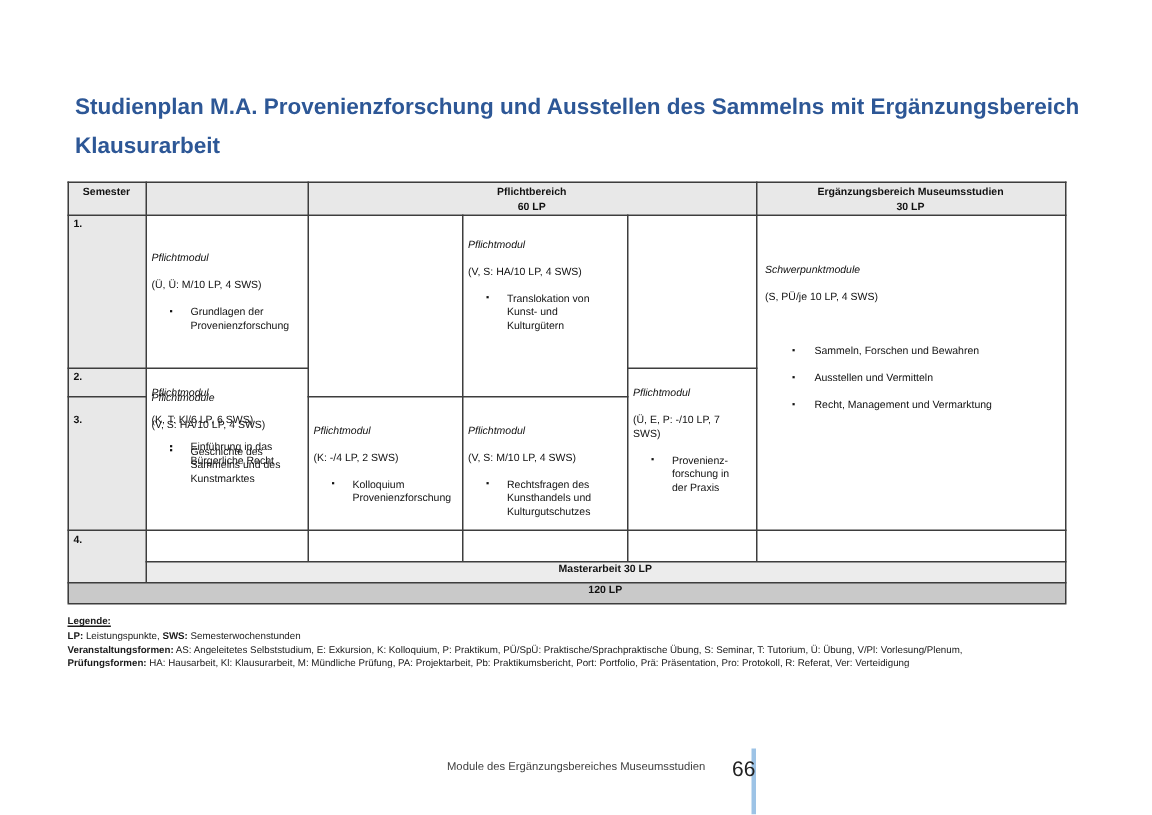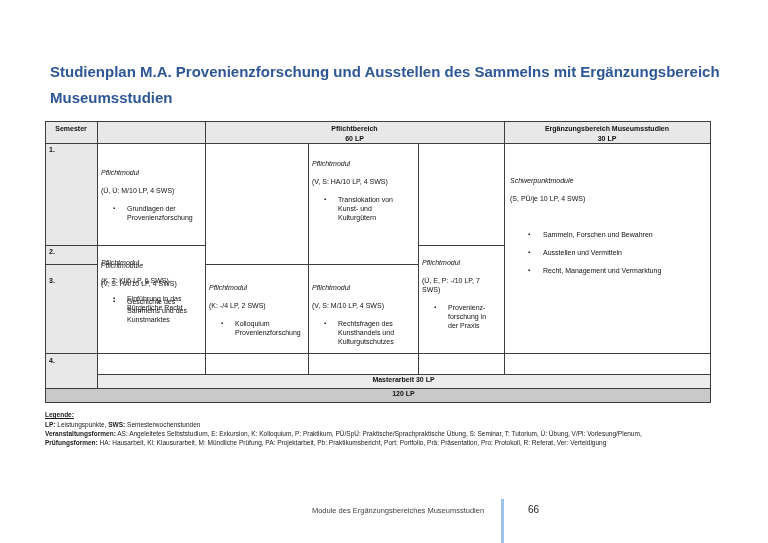--- a/index.html
+++ b/index.html
@@ -56,29 +56,29 @@
   #ma-row  { left:97px; top:376px; width:613px; text-align:center; font-size:7px; font-weight:bold; position:absolute; }
   #total-row { left:45px; top:390px; width:665px; box-sizing:border-box; padding-left:52px; text-align:center; font-size:7px; font-weight:bold; position:absolute; }
 
   
   .legend-line { position:absolute; left:45px; width:690px; font-size:6.5px; line-height:9px; color:#1a1a1a; }
   #legend-h  { top:410px; font-weight:bold; text-decoration:underline; }
   #legend-1  { top:420px; } #legend-2 { top:429px; } #legend-3 { top:438px; }
   .lg-b { font-weight:bold; }
 
   
-  #footer-text { position:absolute; left:298px; top:506px; width:200px; text-align:center; font-size:7.5px; color:#3f3f3f; }
+  #footer-text { position:absolute; left:298px; top:506px; width:200px; text-align:left; font-size:7.5px; color:#3f3f3f; }
   #footer-bar  { position:absolute; left:501px; top:499px; width:3px; height:44px; background:#9dc3e6; }
-  #footer-page { position:absolute; left:528px; top:504px; font-size:10px; color:#222; }
+  #footer-page { position:absolute; left:488px; top:504px; font-size:14px; color:#222; }
 </style>
 </head>
 <body>
 
 <div class="title-line" id="title1">Studienplan M.A. Provenienzforschung und Ausstellen des Sammelns mit Ergänzungsbereich</div>
-<div class="title-line" id="title2">Museumsstudien</div>
+<div class="title-line" id="title2">Klausurarbeit</div>
 
 <div>
 
   <i class="fill fill-header"></i>
   <i class="fill fill-sem"></i>
   <i class="fill fill-ma"></i>
   <i class="fill fill-total"></i>
 
   <i class="hl" style="left:45px;top:121px;width:666px;"></i>
   <i class="hl" style="left:45px;top:143px;width:666px;"></i>

